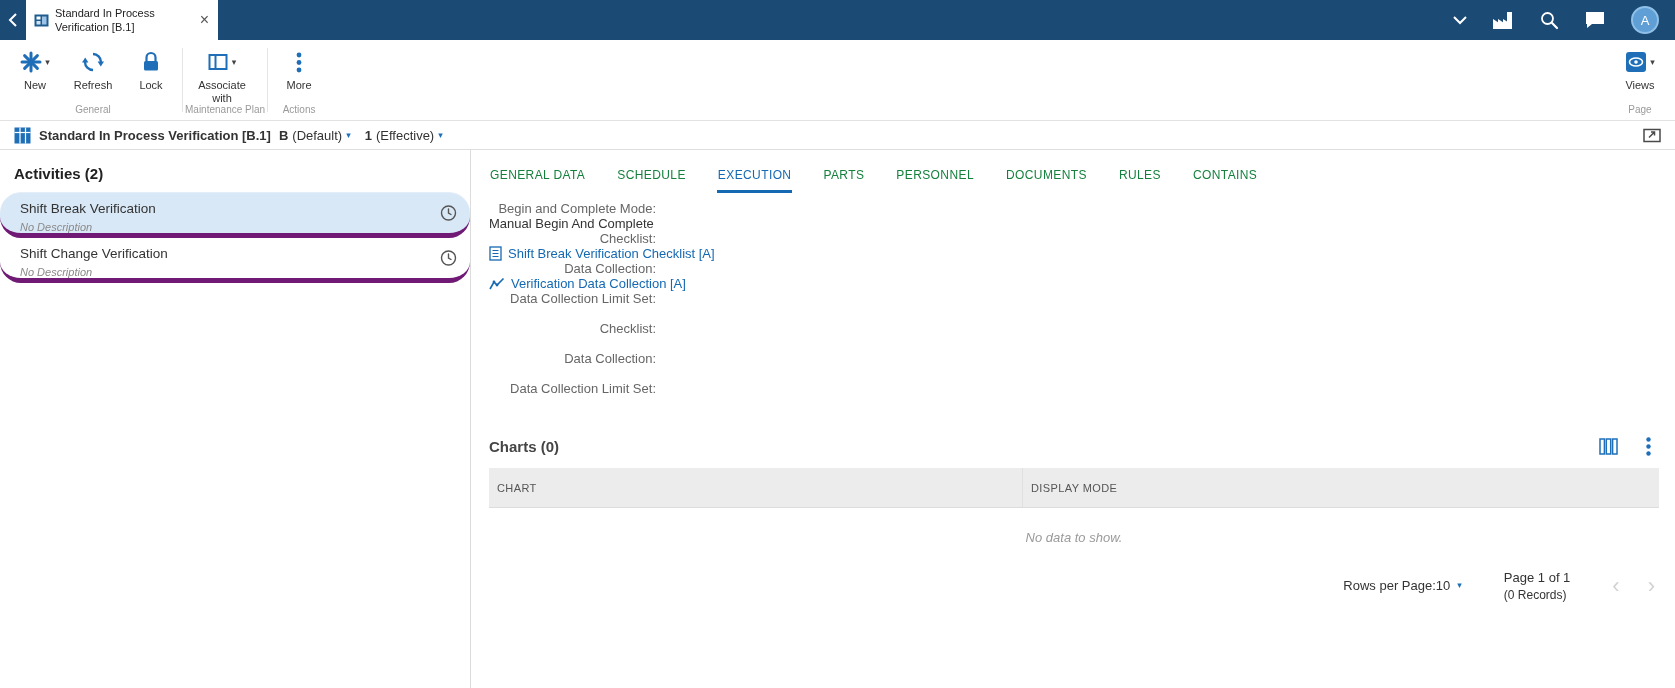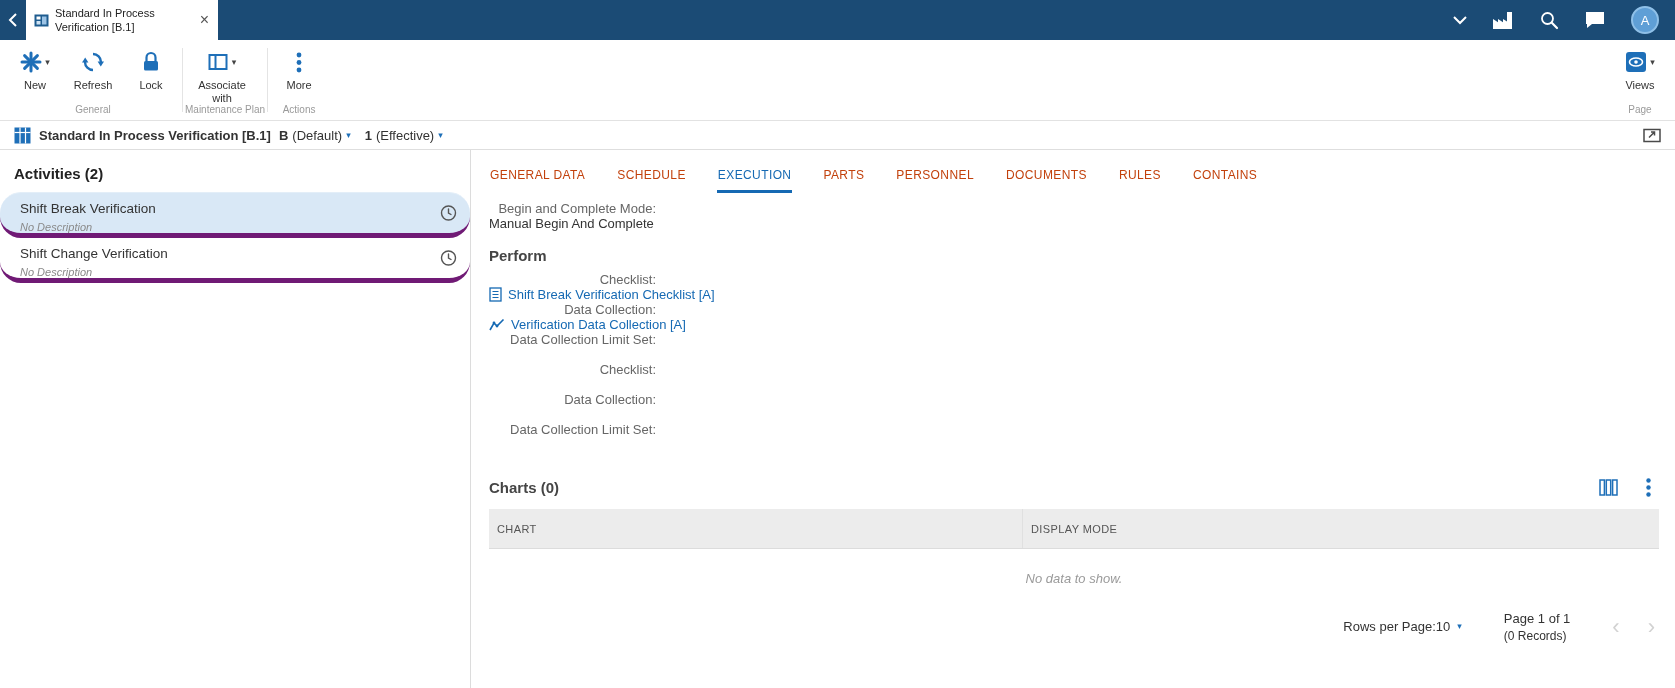--- a/index.html
+++ b/index.html
@@ -40,21 +40,21 @@
   .left-panel { width:471px; border-right:1px solid #dcdcdc; flex-shrink:0; }
   .activities-header { font-size:15px; font-weight:700; color:#222; padding:15px 0 10px 14px; }
   .activity-item { position:relative; padding:8px 44px 0 20px; border-bottom:5px solid #701a75; cursor:pointer;border-radius:21px; }
   .activity-item.selected { background:#d9e8f6; border-top:1px solid #e3eef8; }
   .activity-title { font-size:13.5px; color:#333; }
   .activity-desc { font-size:11px; font-style:italic; color:#8a8a8a; margin-top:5px; }
   .activity-clock { position:absolute; right:13px; top:50%; transform:translateY(-50%); display:flex; }
 
   .content { flex:1; padding:0 16px 0 18px; overflow:hidden; }
   .tabs { display:flex; gap:30px; margin-top:14px; }
-  .tab { font-size:12px; letter-spacing:.4px; color:#c2410c; padding:4px 1px 8px; cursor:pointer; border-bottom:3px solid transparent; }
+  .tab { font-size:12px; letter-spacing:.4px; color:#15803d; padding:4px 1px 8px; cursor:pointer; border-bottom:3px solid transparent; }
   .tab.active { color:#1569b3; border-bottom-color:#1569b3; }
 
   .form-row { display:flex; align-items:flex-start; min-height:30px;flex-direction:column; }
   .form-label { width:176px; flex-shrink:0; text-align:right; padding-right:9px; font-size:13px; color:#666; }
   .form-value { font-size:13px; color:#333; }
   .link { display:flex; align-items:center; gap:6px; color:#1569b3; cursor:pointer; }
   .link span { font-size:13px; }
 
   .section-title { font-size:15px; font-weight:600; color:#454545; }
   .mt-begin { margin-top:8px; }
@@ -293,21 +293,20 @@
       <div class="tab">DOCUMENTS</div>
       <div class="tab">RULES</div>
       <div class="tab">CONTAINS</div>
     </div>
 
     <div class="form-row mt-begin">
       <span class="form-label">Begin and Complete Mode:</span>
       <span class="form-value">Manual Begin And Complete</span>
     </div>
 
-    <div class="section-title sec-perform">Perform</div>
 
     <div class="form-row">
       <span class="form-label">Checklist:</span>
       <span class="form-value link">
         <svg width="13" height="15" viewBox="0 0 13 15">
             <rect x="1" y="1" width="11" height="13" fill="none" stroke="#1569b3" stroke-width="1.3"></rect>
             <line x1="3.5" y1="4.5" x2="9.5" y2="4.5" stroke="#1569b3"></line>
             <line x1="3.5" y1="7.5" x2="9.5" y2="7.5" stroke="#1569b3"></line>
             <line x1="3.5" y1="10.5" x2="9.5" y2="10.5" stroke="#1569b3"></line>
           </svg>

